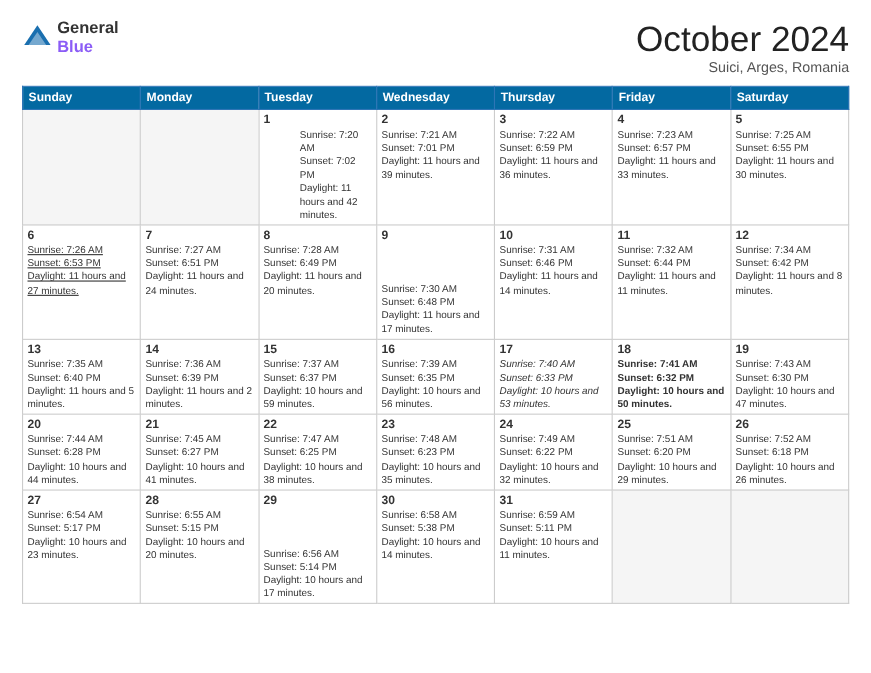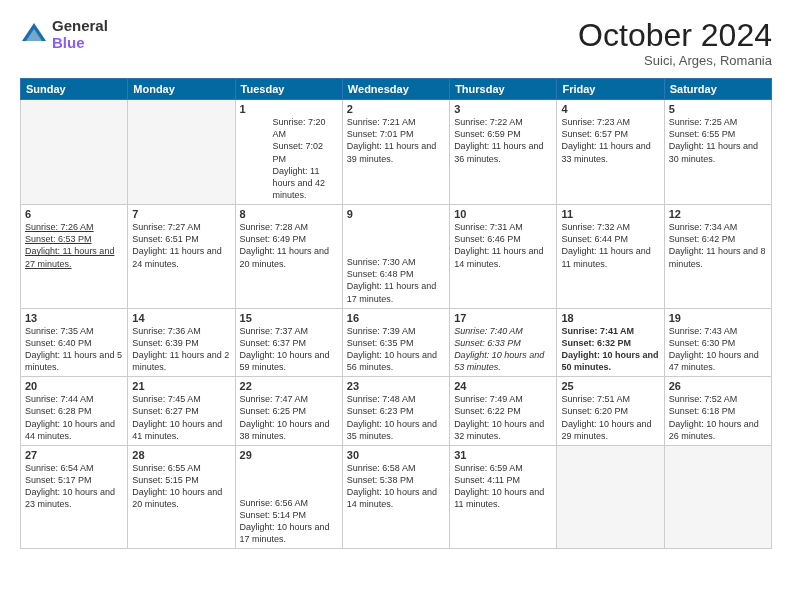--- a/index.html
+++ b/index.html
@@ -323,21 +323,21 @@
           </td>
           <td>
             <span class="day-num">30</span>
             <div class="day-info" style="white-space: pre-line;">Sunrise: 6:58 AM
 Sunset: 5:38 PM
 Daylight: 10 hours and 14 minutes.</div>
           </td>
           <td>
             <span class="day-num">31</span>
             <div class="day-info" style="white-space: pre-line;">Sunrise: 6:59 AM
-Sunset: 4:11 PM
+Sunset: 5:11 PM
 Daylight: 10 hours and 11 minutes.</div>
           </td>
           <td class="empty"></td>
           <td class="empty"></td>
         </tr>
       </tbody>
   </table>
 </div>
 
 </body></html>

